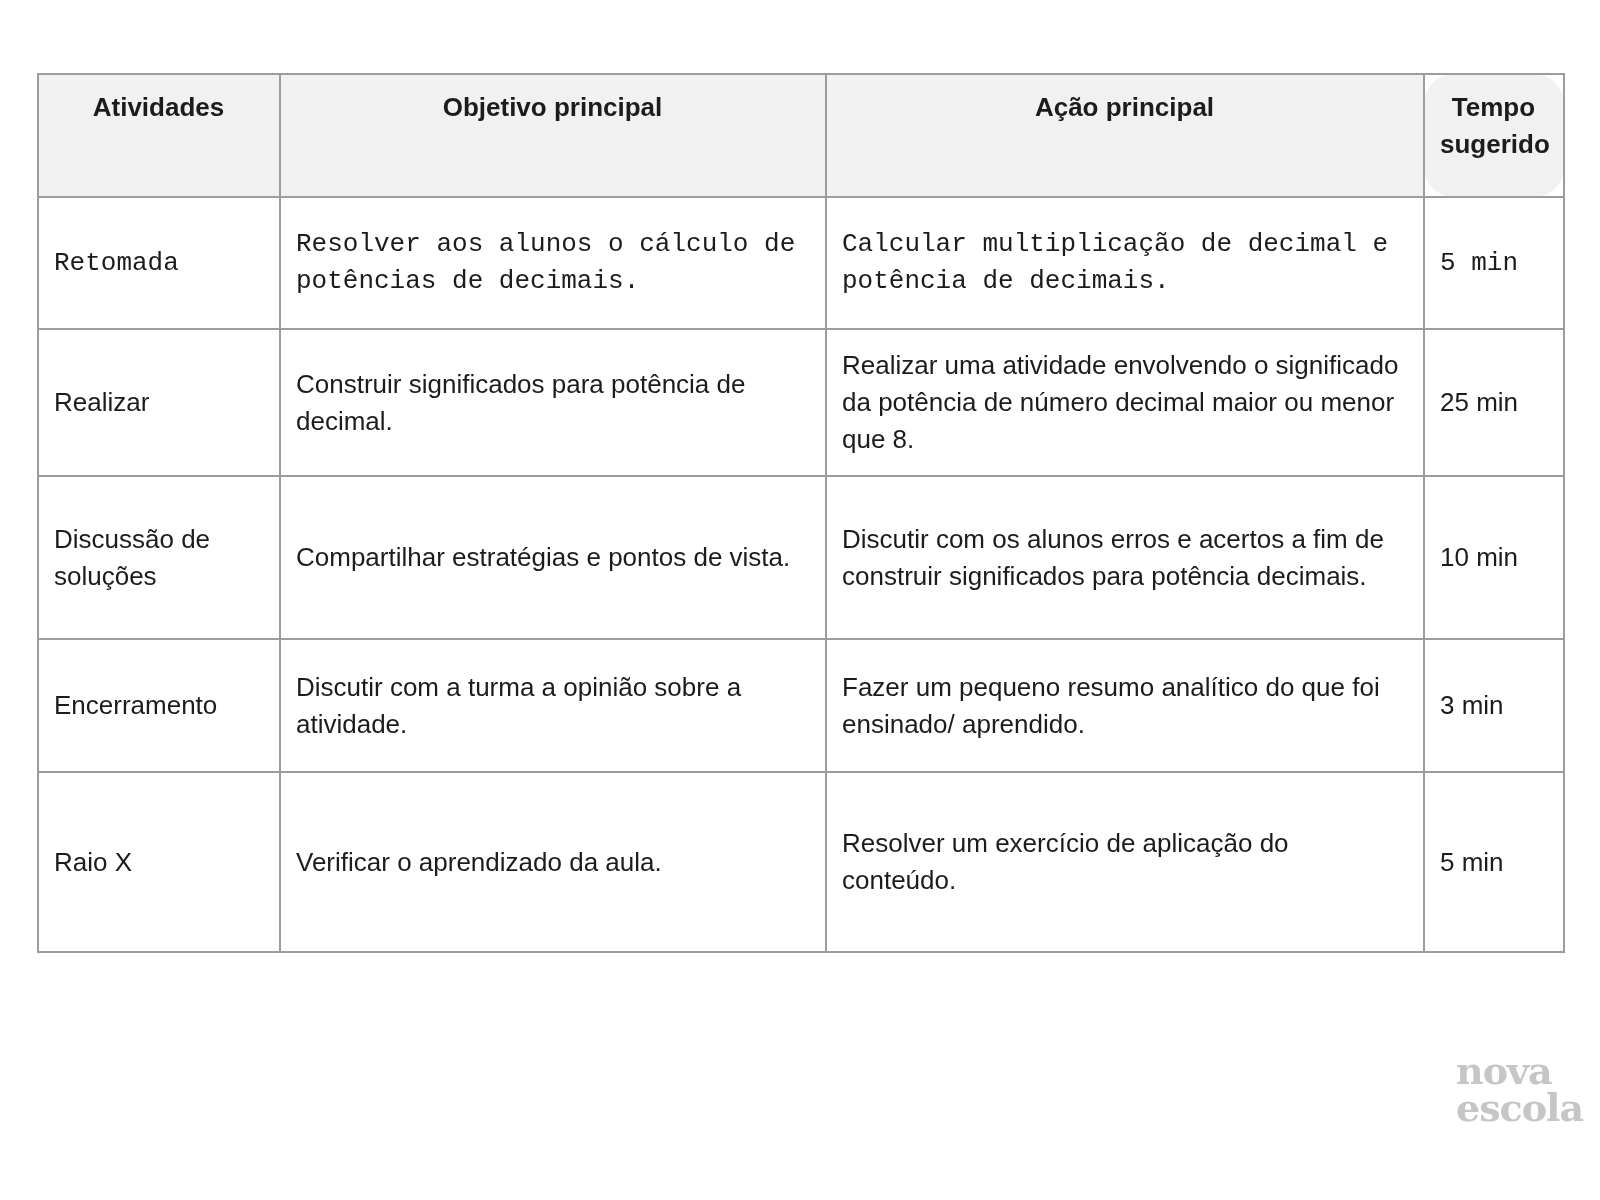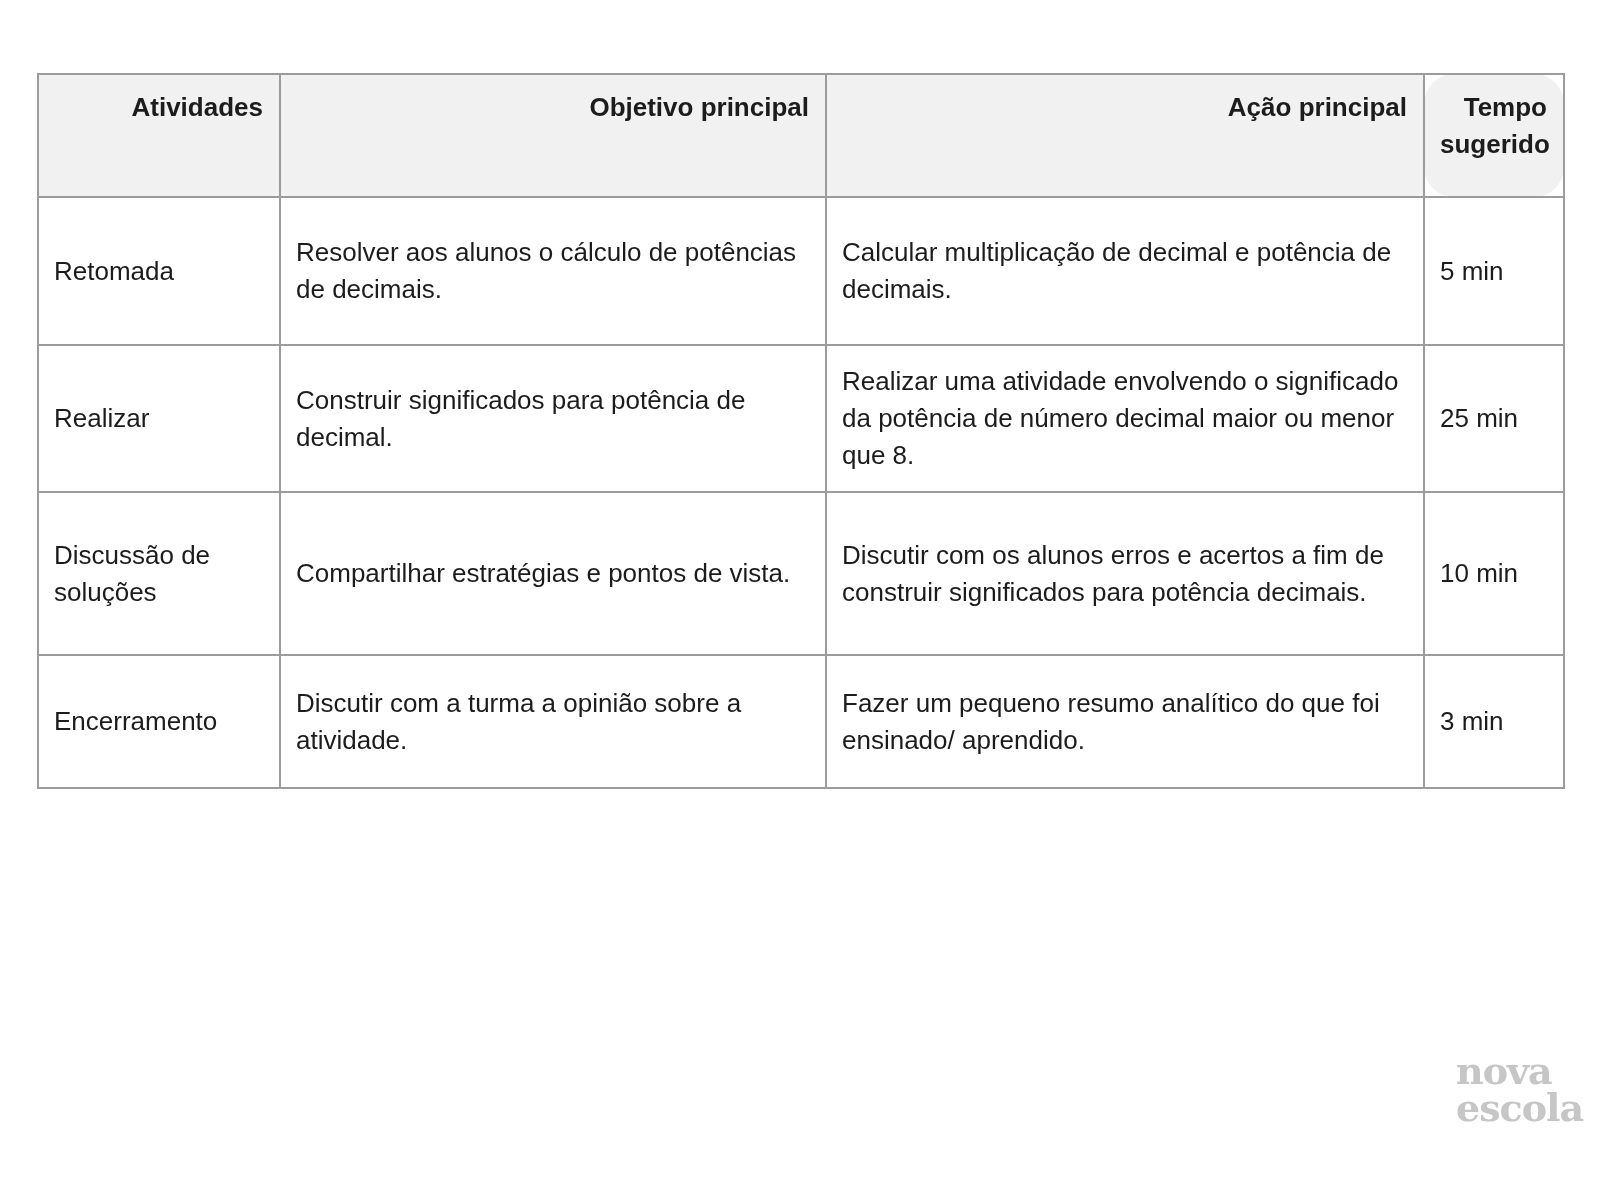--- a/index.html
+++ b/index.html
@@ -31,30 +31,30 @@
   }
   table.lesson-table th,
   table.lesson-table td {
     border: 2px solid var(--border-color, #9c9c9c);
     padding: 14px 16px 14px 15px;
     overflow: hidden;
   }
   table.lesson-table thead th {
     background: var(--header-bg, #f1f1f1);
     font-weight: 700;
-    text-align: right;
+    text-align: center;
     vertical-align: top;
     font-size: 26px;
   }
   table.lesson-table thead tr { height: 123px; }
   table.lesson-table tbody td {
     vertical-align: middle;
     background: #ffffff;
   }
-  .row-1 { height: 148px; }
+  .row-1 { height: 132px; font-family: Liberation Mono, monospace; }
   .row-2 { height: 147px; }
   .row-3 { height: 163px; }
   .row-4 { height: 133px; margin-top: 32px; }
   .row-5 { height: 180px; }
   td.col-tempo, th.col-tempo {
     padding-left: 14px;
     padding-right: 4px;
     border-radius: 30px;
   }
   .logo {
@@ -108,20 +108,26 @@
         <td>Compartilhar estratégias e pontos de vista.</td>
         <td>Discutir com os alunos erros e acertos a fim de construir significados para potência decimais.</td>
         <td class="col-tempo">10 min</td>
       </tr>
       <tr class="row-4">
         <td>Encerramento</td>
         <td>Discutir com a turma a opinião sobre a atividade.</td>
         <td>Fazer um pequeno resumo analítico do que foi ensinado/ aprendido.</td>
         <td class="col-tempo">3 min</td>
       </tr>
+      <tr class="row-5">
+        <td>Raio X</td>
+        <td>Verificar o aprendizado da aula.</td>
+        <td>Resolver um exercício de aplicação do conteúdo.</td>
+        <td class="col-tempo">5 min</td>
+      </tr>
     </tbody>
   </table>
 
   <div class="logo">
     <div>nova</div>
     <div>escola</div>
   </div>
 
 </div>
 

